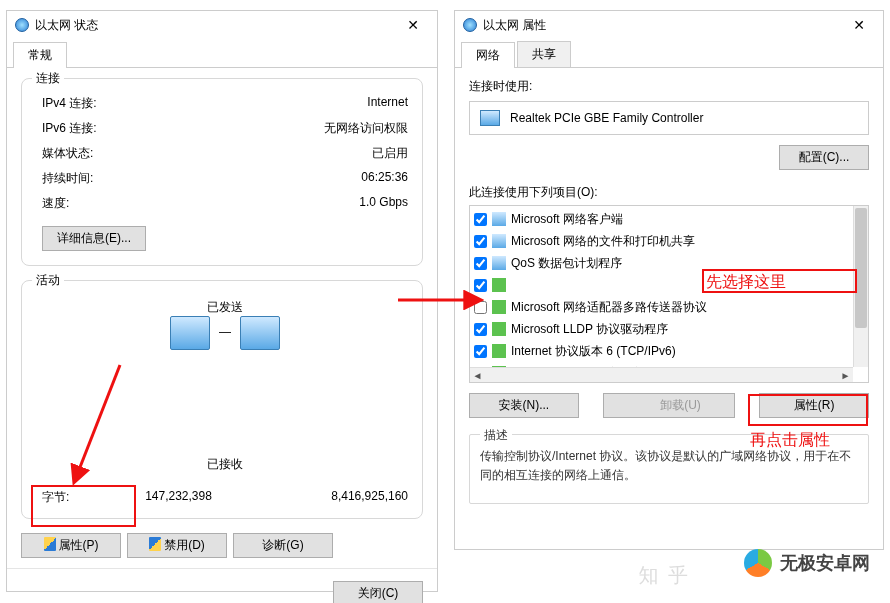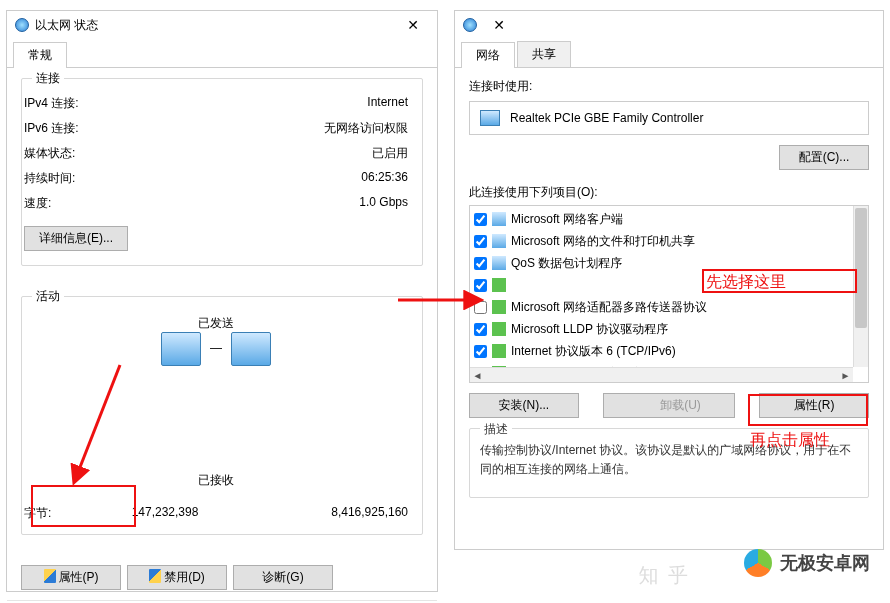--- a/index.html
+++ b/index.html
@@ -49,23 +49,23 @@
     background: #fff;
     margin-right: 2px;
     position: relative;
     top: 1px;
     cursor: pointer;
   }
   .tab.inactive { background: #f0f0f0; top: 0; }
   .content { padding: 10px 14px; }
   .group {
     border: 1px solid #d8d8d8;
-    border-radius: 2px;
-    padding: 12px 14px 14px 2px;
-    margin-bottom: 30px;
+    border-radius: 8px;
+    padding: 12px 14px 14px 20px;
+    margin-bottom: 14px;
     position: relative;
   }
   .group-title {
     position: absolute;
     top: -9px;
     left: 10px;
     background: #fff;
     padding: 0 4px;
     font-size: 12px;
   }
@@ -184,21 +184,21 @@
   }
   .hscrollbar {
     position:absolute; left:0; right:15px; bottom:0; height:15px;
     background:#f0f0f0; border-top:1px solid #ddd;
   }
   .hscrollbar .arrow {
     position:absolute; top:2px; width:11px; height:11px;
     font-size:10px; line-height:11px; text-align:center; color:#555;
   }
   .three-btns {
-    display:flex; gap:24px; margin-bottom:10px;
+    display:flex; gap:24px; margin-bottom:16px;
   }
   .three-btns .btn { flex:1; min-width:0; }
   .desc-box {
     border:1px solid #d8d8d8;
     border-radius:2px;
     padding:12px 10px 10px 10px;
     position:relative;
     font-size:12px;
     line-height:1.6;
     color:#333;
@@ -290,20 +290,21 @@
     </div>
   </div>
   <div class="footer">
     <button class="btn">关闭(C)</button>
   </div>
 </div>
 
 <div class="window" style="left:454px; top:10px; width:430px; height:540px;">
   <div class="titlebar">
     <span class="net-icon"></span>
+    <span class="title">以太网 属性</span>
     <button class="close-x">✕</button>
   </div>
   <div class="tabs">
     <div class="tab">网络</div>
     <div class="tab inactive">共享</div>
   </div>
   <div class="content">
     <div>连接时使用:</div>
     <div class="adapter-box">
       <span class="adapter-icon"></span>

